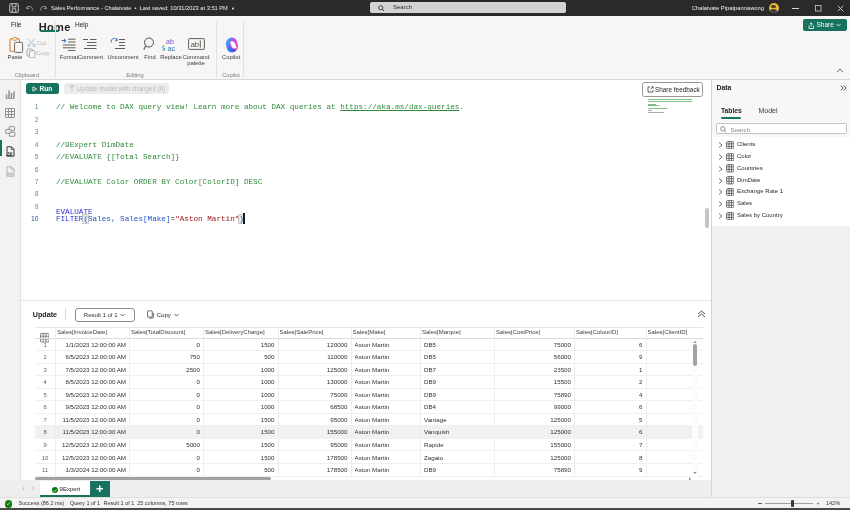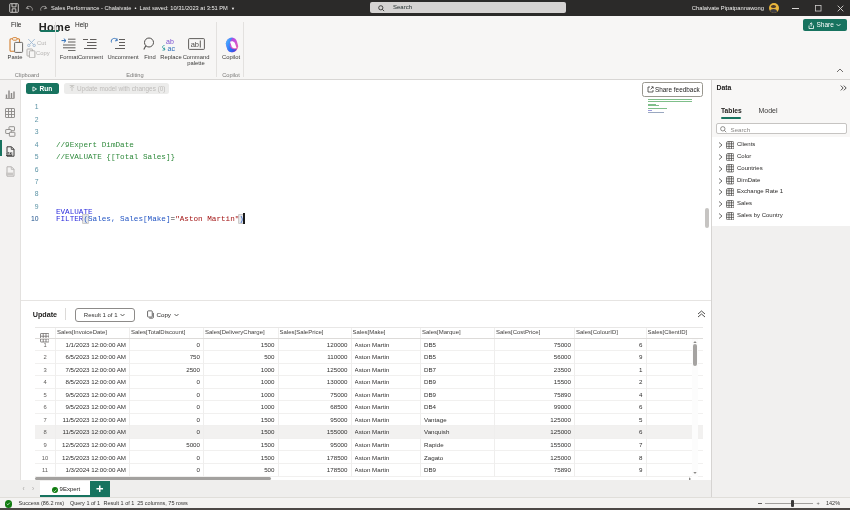--- a/index.html
+++ b/index.html
@@ -199,28 +199,30 @@
 <div class="abs" style="left:641.5px;top:81.5px;width:61.5px;height:15px;background:#fff;border:1px solid #99978f;border-radius:2.5px;font-size:6.4px;color:#252423;line-height:13px;white-space:nowrap">
 <svg style="position:absolute;left:4px;top:3.6px" width="7" height="7" viewBox="0 0 7 7">
         <g stroke="#3b3a39" stroke-width="0.8" fill="none">
           <path d="M3 1H1v5h5V4M4.4 0.8h1.8v1.8M6 1L3.6 3.4"></path>
         </g>
       </svg>
 <span style="margin-left:12.5px">Share feedback</span></div>
 
 <div class="abs" style="left:21px;top:98px;width:690px;height:202px;background:#fff"></div>
 <div style="position:absolute;left:21px;top:101.4px;width:17.5px;text-align:right;font-family:'Liberation Sans',sans-serif;font-size:6.8px;line-height:12.42px;color:#5b93a5">1</div>
+<div style="position:absolute;left:55.9px;top:101.4px;font-family:'Liberation Mono',monospace;font-size:7.65px;letter-spacing:0px;white-space:pre;line-height:12.42px;color:#1e1e1e"><span style="color:#2f8a3c">// Welcome to DAX query view! Learn more about DAX queries at <span style="text-decoration:underline">https://aka.ms/dax-queries</span>.</span></div>
 <div style="position:absolute;left:21px;top:113.8px;width:17.5px;text-align:right;font-family:'Liberation Sans',sans-serif;font-size:6.8px;line-height:12.42px;color:#5b93a5">2</div>
 <div style="position:absolute;left:21px;top:126.2px;width:17.5px;text-align:right;font-family:'Liberation Sans',sans-serif;font-size:6.8px;line-height:12.42px;color:#5b93a5">3</div>
 <div style="position:absolute;left:21px;top:138.7px;width:17.5px;text-align:right;font-family:'Liberation Sans',sans-serif;font-size:6.8px;line-height:12.42px;color:#5b93a5">4</div>
 <div style="position:absolute;left:55.9px;top:138.7px;font-family:'Liberation Mono',monospace;font-size:7.65px;letter-spacing:0px;white-space:pre;line-height:12.42px;color:#1e1e1e"><span style="color:#2f8a3c">//9Expert DimDate</span></div>
 <div style="position:absolute;left:21px;top:151.1px;width:17.5px;text-align:right;font-family:'Liberation Sans',sans-serif;font-size:6.8px;line-height:12.42px;color:#5b93a5">5</div>
-<div style="position:absolute;left:55.9px;top:151.1px;font-family:'Liberation Mono',monospace;font-size:7.65px;letter-spacing:0px;white-space:pre;line-height:12.42px;color:#1e1e1e"><span style="color:#2f8a3c">//EVALUATE {[Total Sales]}</span></div>
+<div style="position:absolute;left:55.9px;top:151.1px;font-family:'Liberation Mono',monospace;font-size:7.65px;letter-spacing:0px;white-space:pre;line-height:12.42px;color:#1e1e1e"><span style="color:#2f8a3c">//EVALUATE {[Total Search]}</span></div>
 <div style="position:absolute;left:21px;top:163.5px;width:17.5px;text-align:right;font-family:'Liberation Sans',sans-serif;font-size:6.8px;line-height:12.42px;color:#5b93a5">6</div>
 <div style="position:absolute;left:21px;top:175.9px;width:17.5px;text-align:right;font-family:'Liberation Sans',sans-serif;font-size:6.8px;line-height:12.42px;color:#5b93a5">7</div>
+<div style="position:absolute;left:55.9px;top:175.9px;font-family:'Liberation Mono',monospace;font-size:7.65px;letter-spacing:0px;white-space:pre;line-height:12.42px;color:#1e1e1e"><span style="color:#2f8a3c">//EVALUATE Color ORDER BY Color[ColorID] DESC</span></div>
 <div style="position:absolute;left:21px;top:188.3px;width:17.5px;text-align:right;font-family:'Liberation Sans',sans-serif;font-size:6.8px;line-height:12.42px;color:#5b93a5">8</div>
 <div style="position:absolute;left:21px;top:200.8px;width:17.5px;text-align:right;font-family:'Liberation Sans',sans-serif;font-size:6.8px;line-height:12.42px;color:#5b93a5">9</div>
 <div style="position:absolute;left:55.9px;top:206px;font-family:'Liberation Mono',monospace;font-size:7.65px;letter-spacing:0px;white-space:pre;line-height:12.42px;color:#1e1e1e"><span style="color:#2b2bdd">EVALUATE</span></div>
 <div style="position:absolute;left:21px;top:213.2px;width:17.5px;text-align:right;font-family:'Liberation Sans',sans-serif;font-size:6.8px;line-height:12.42px;color:#1b4f8a">10</div>
 <div style="position:absolute;left:55.9px;top:213.2px;font-family:'Liberation Mono',monospace;font-size:7.65px;letter-spacing:0px;white-space:pre;line-height:12.42px;color:#1e1e1e"><span style="color:#2b2bdd">FILTER</span><span style="background:#e4e6e8;box-shadow:0 0 0 0.7px #b9b7b5;color:#2456c4">(</span><span style="color:#2456c4">Sales, Sales[Make]</span><span style="color:#1e1e1e">=</span><span style="color:#a31515">"Aston Martin"</span><span style="background:#e4e6e8;box-shadow:0 0 0 0.7px #b9b7b5;color:#2456c4">)</span></div>
 <div style="position:absolute;left:243.3px;top:213.2px;width:1.3px;height:10.8px;background:#1a1a1a"></div>
 <div style="position:absolute;left:648px;top:99.2px;width:44px;height:1px;background:#7fbf8a"></div>
 <div style="position:absolute;left:648px;top:100.8px;width:44px;height:1px;background:#7fbf8a"></div>
 <div style="position:absolute;left:648px;top:103.6px;width:8px;height:1px;background:#7fbf8a"></div>
 <div style="position:absolute;left:648px;top:105.0px;width:11px;height:1px;background:#7fbf8a"></div>

